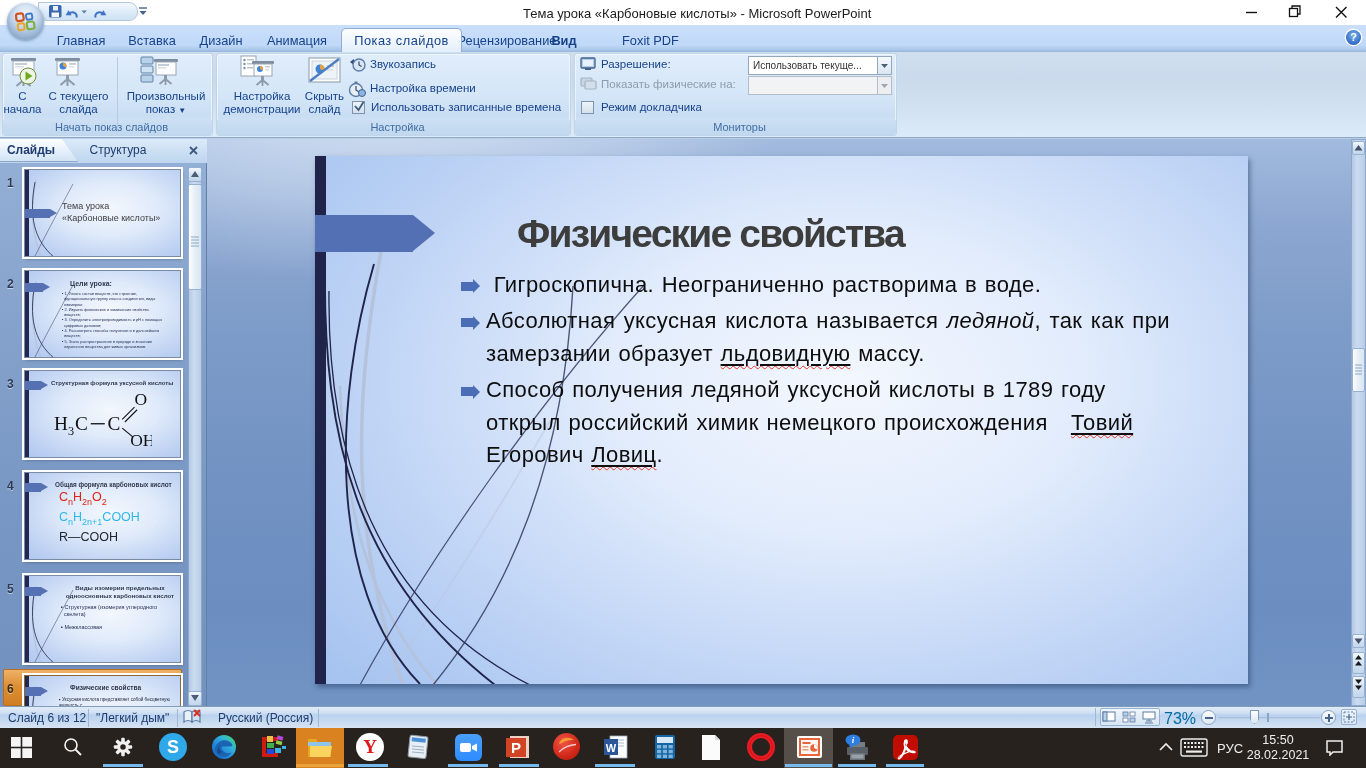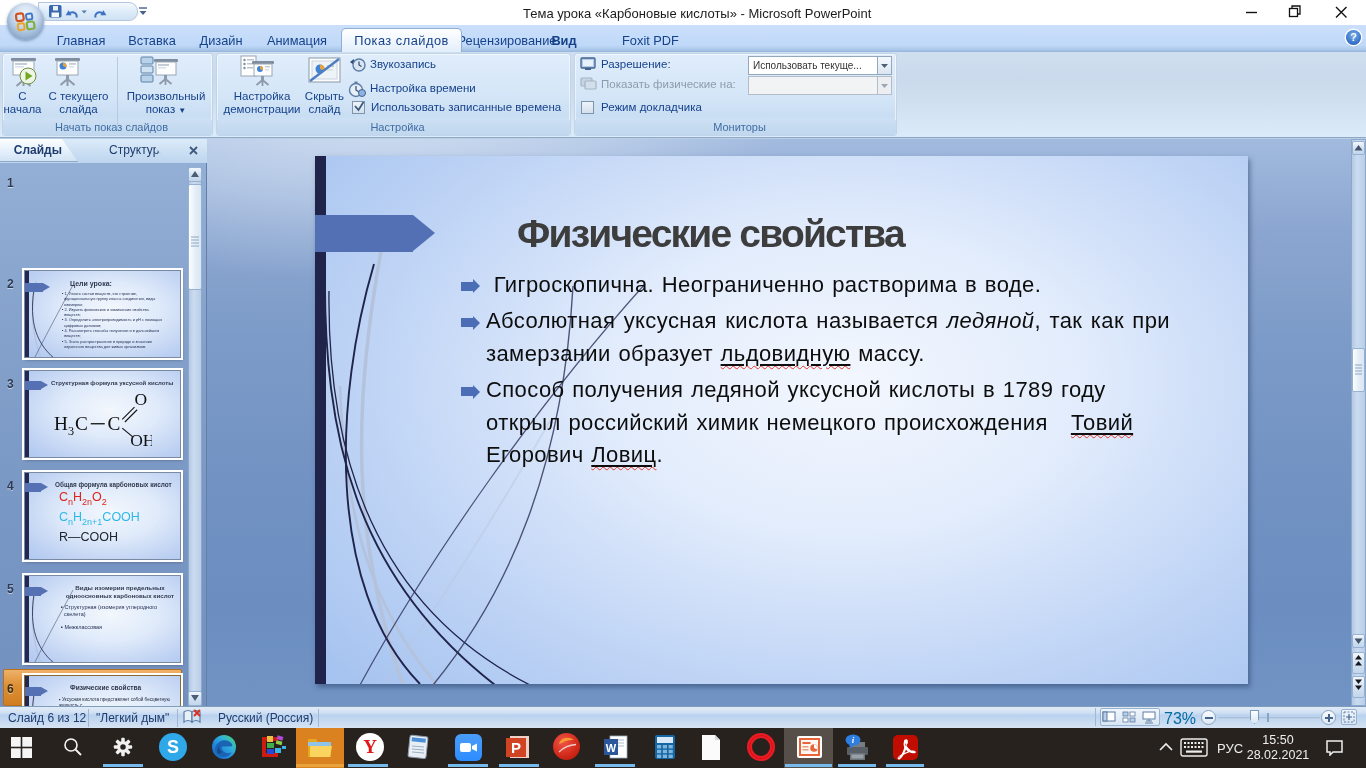--- a/index.html
+++ b/index.html
@@ -29,21 +29,21 @@
   .bigbtn { position:absolute; text-align:center; font-size:11.5px; color:#15428b; line-height:13px; }
   .smalltxt { position:absolute; font-size:11.5px; color:#15428b; white-space:nowrap; }
 
   
   #docarea { position:absolute; left:0; top:139px; width:1366px; height:567px; background:#8aa7cf; overflow:hidden; }
 
   
   #leftpane { position:absolute; left:0; top:0; width:207px; height:567px;
      background:linear-gradient(180deg, #96b1d7 0%, #84a1cb 35%, #7997c4 65%, #7391bf 100%); border-right:1px solid #647fa6;}
   #panetabs { position:absolute; left:0; top:0; width:207px; height:24px; background:linear-gradient(#dcebf9,#bdd5ee); }
-  .ptab { position:absolute; top:0; height:23px; font-size:12px; color:#1e3c6e; text-align:right; line-height:23px; }
+  .ptab { position:absolute; top:0; height:23px; font-size:12px; color:#1e3c6e; text-align:center; line-height:23px; }
   .thumbbox { position:absolute; left:24px; width:157px; height:88px; background:#fff; border:1px solid #7a8aa0;
      box-shadow:0 0 0 2px #fff, 1px 2px 3px rgba(0,0,0,.35); }
   .thumbnum { position:absolute; left:7px; font-size:12px; font-weight:bold; color:#2c3b55; text-shadow:0 1px 0 rgba(255,255,255,.5); }
   .minislide { position:relative; width:100%; height:100%; overflow:hidden;
      background:radial-gradient(ellipse 90% 90% at 55% 45%, #f3f7fd 0%, #dfeafa 35%, #bcd0f2 70%, #a4c0ee 100%); }
   .minibar { position:absolute; left:0; top:0; width:4px; height:100%; background:#232850; }
   .miniarrow { position:absolute; height:9px; background:#5571b3; }
   .miniarrow:after { content:""; position:absolute; right:-7px; top:0; border-left:7px solid #5571b3;
      border-top:4.5px solid transparent; border-bottom:4.5px solid transparent; }
 
@@ -287,20 +287,32 @@
       <div id="bullets">
         <p class="nj"><span class="bm"></span>&nbsp;Гигроскопична.  Неограниченно растворима в воде.</p>
         <p><span class="bm"></span>Абсолютная уксусная кислота называется <i>ледяной</i>, так как при замерзании образует <span class="sq"><span class="ul">льдовидную</span></span> массу.</p>
         <p class="nj"><span class="bm"></span>Способ получения  ледяной уксусной кислоты в 1789 году<br>открыл российский химик немецкого происхождения&nbsp;&nbsp; <span class="sq"><span class="ul">Товий</span></span><br>Егорович <span class="sq"><span class="ul">Ловиц</span></span>.</p>
       </div>
     </div>
   </div>
   <div id="leftpane">
 
     <div class="thumbnum" style="top:37px;">1</div>
+    <div class="thumbbox" style="top:30px;">
+        <div class="minislide">
+       <svg class="abs" style="left:0;top:0;width:157px;height:88px" viewBox="0 0 157 88">
+         <path d="M11,10 C5,35 6,60 16,88" fill="none" stroke="#b5c2db" stroke-width="1.2"></path>
+         <path d="M10,12 C4,45 8,70 30,88" fill="none" stroke="#20244a" stroke-width="0.8"></path>
+         <path d="M9,88 C22,62 34,40 48,14" fill="none" stroke="#2a2f58" stroke-width="0.6" stroke-opacity="0.8"></path>
+       </svg>
+       <div class="minibar"></div>
+       <div class="miniarrow" style="left:0;top:39px;width:25px;"></div>
+       <div class="abs" style="left:37px;top:31px;font-size:9px;color:#3d3d3d;line-height:11.5px;">Тема урока<br>«Карбоновые кислоты»</div>
+    </div>
+      </div>
 
     <div class="thumbnum" style="top:138px;">2</div>
     <div class="thumbbox" style="top:131px;">
         <div class="minislide">
        <svg class="abs" style="left:0;top:0;width:157px;height:88px" viewBox="0 0 157 88">
          <path d="M11,10 C5,35 6,60 16,88" fill="none" stroke="#b5c2db" stroke-width="1.2"></path>
          <path d="M10,12 C4,45 8,70 30,88" fill="none" stroke="#20244a" stroke-width="0.8"></path>
          <path d="M9,88 C22,62 34,40 48,14" fill="none" stroke="#2a2f58" stroke-width="0.6" stroke-opacity="0.8"></path>
        </svg>
        <div class="minibar"></div>

